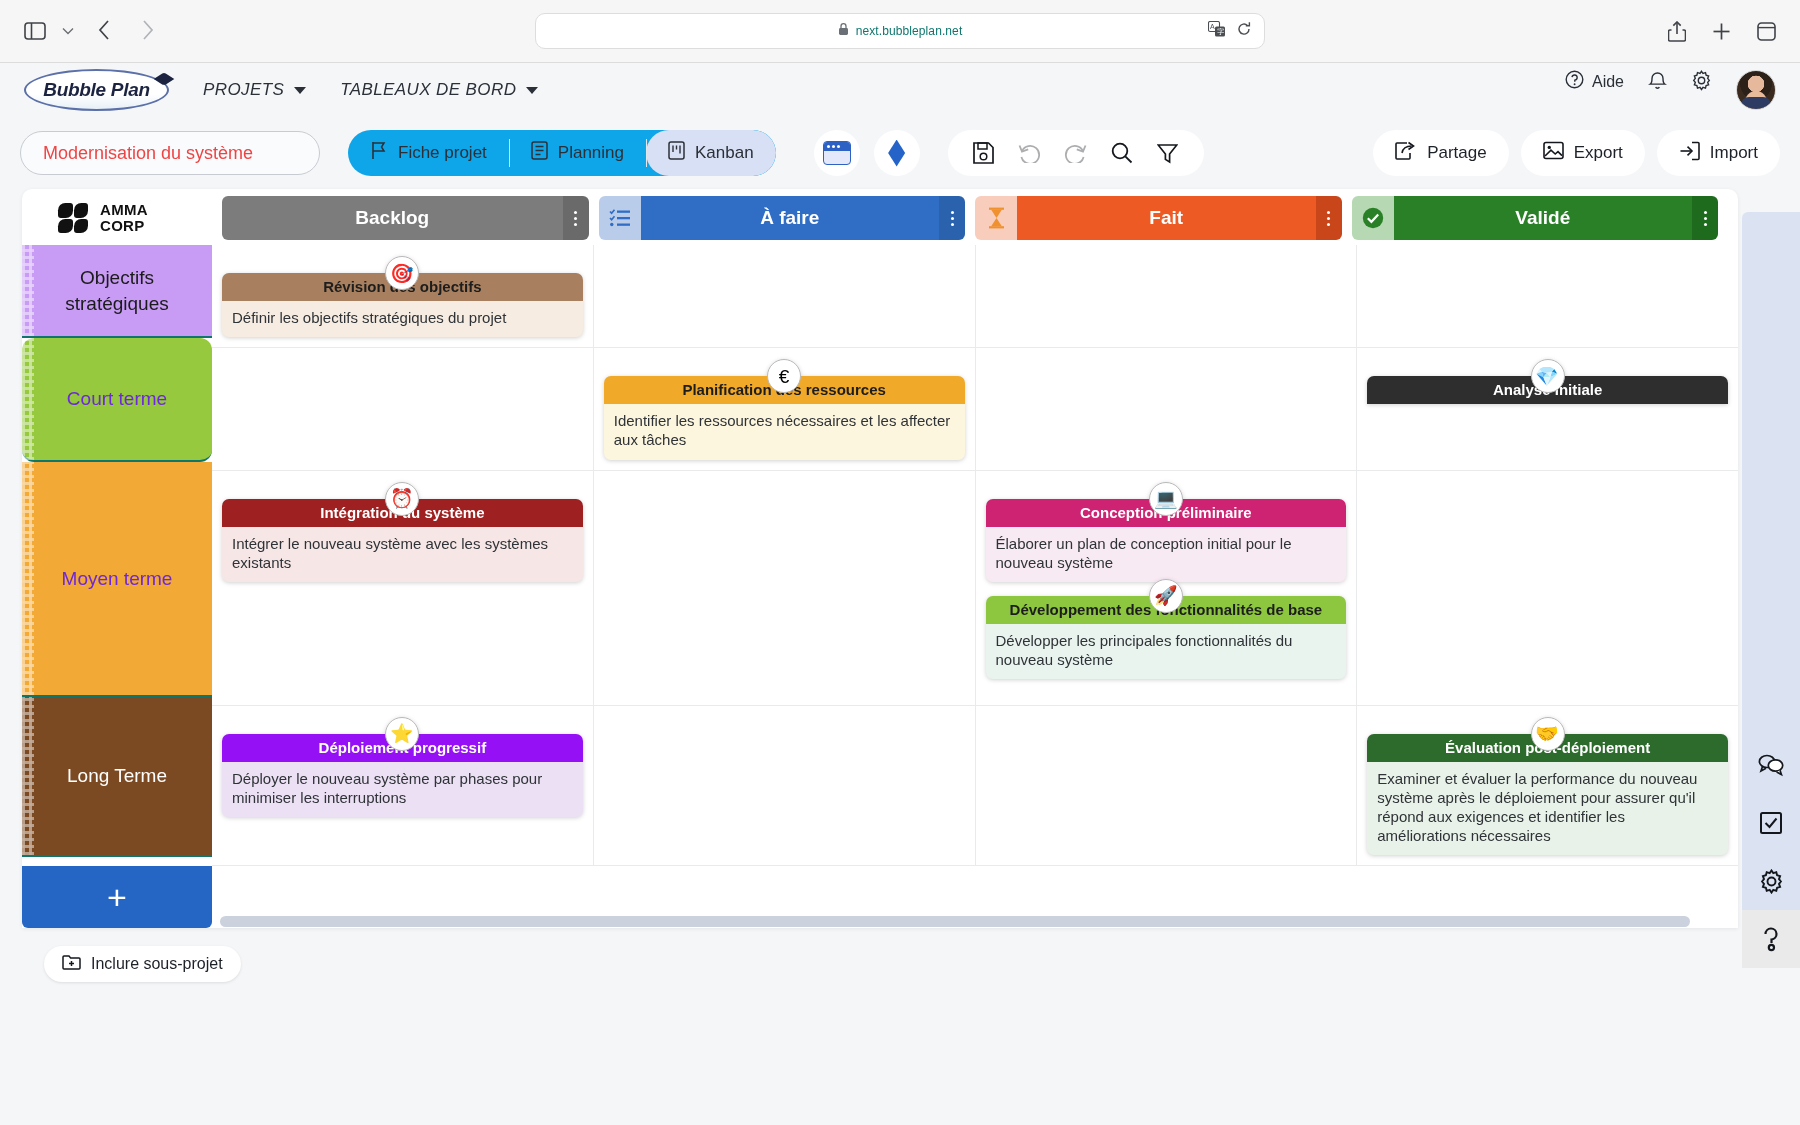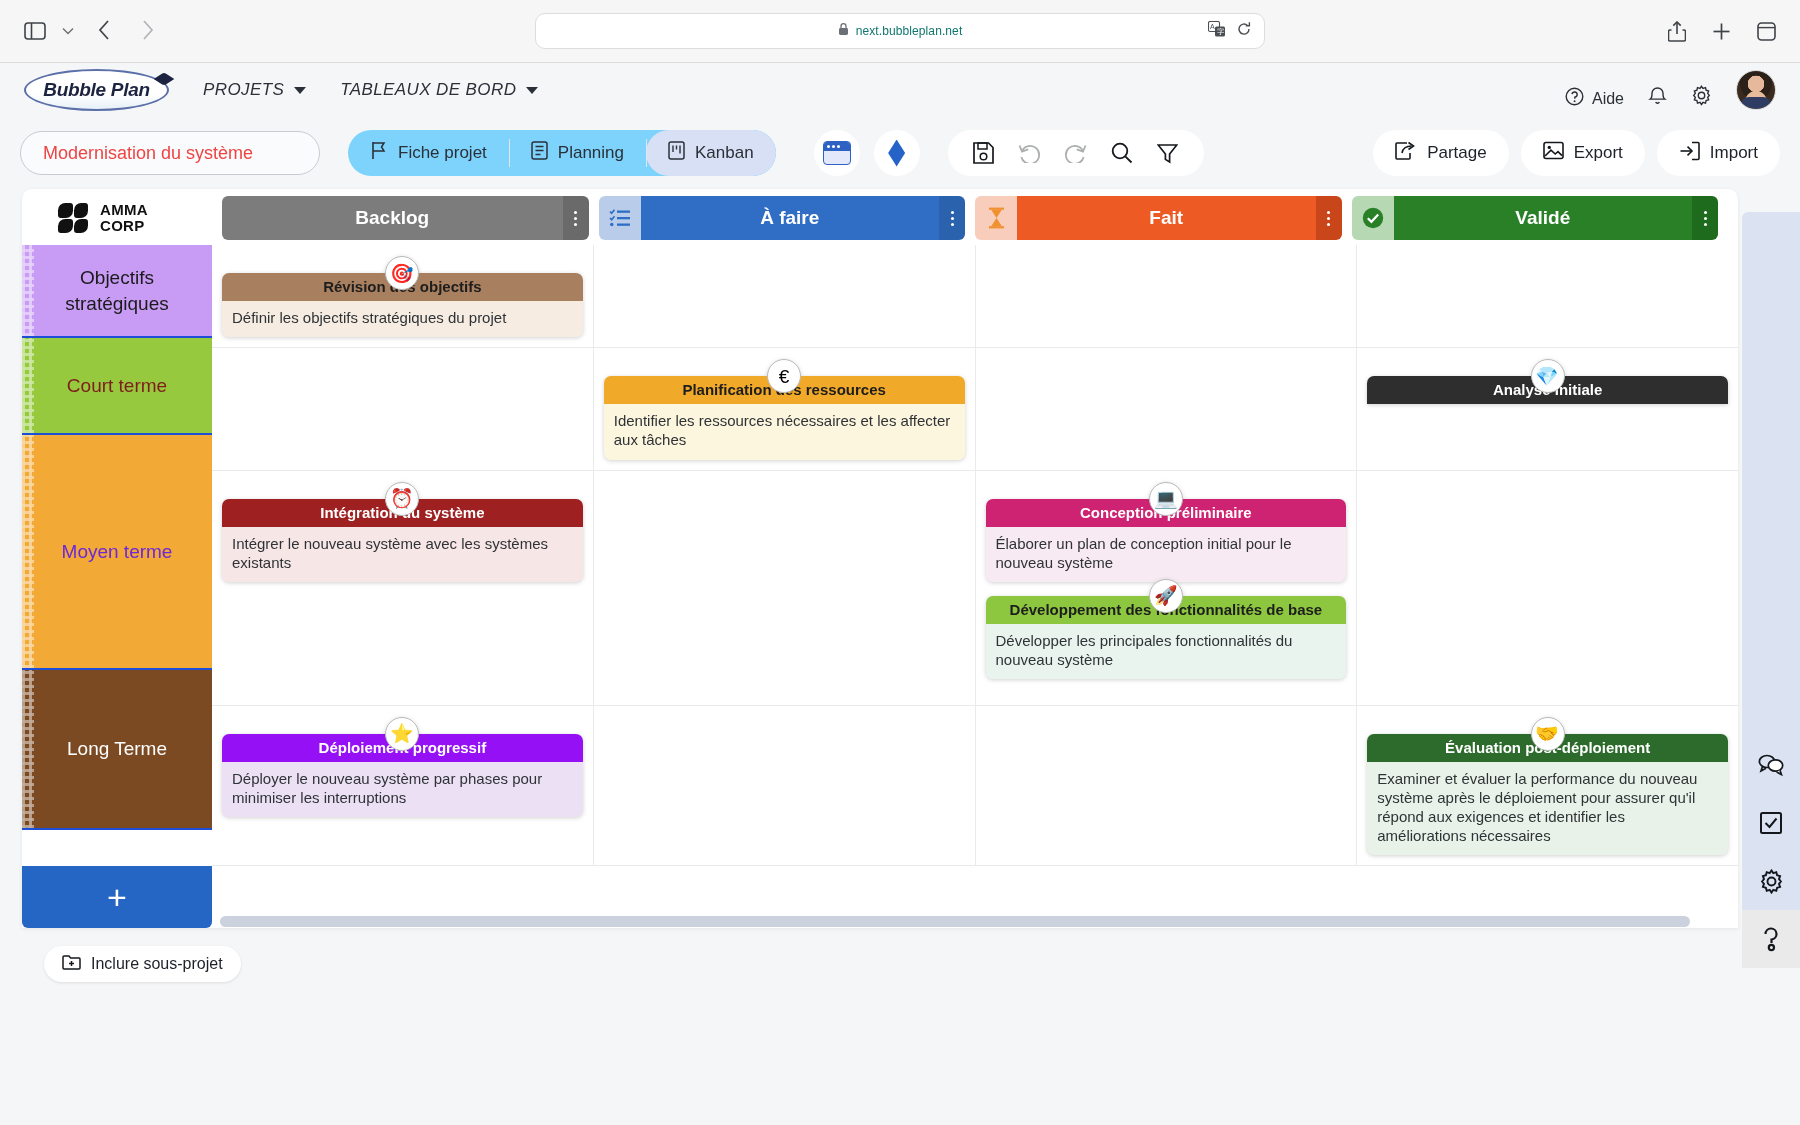--- a/index.html
+++ b/index.html
@@ -52,21 +52,21 @@
     width: 12px; height: 12px; background: #1b2340;
     transform: rotate(45deg) skew(-12deg,-12deg);
     border-radius: 2px 0 3px 0;
   }
   .nav-menu { display: flex; align-items: center; margin-left: 34px; gap: 34px; font-style: italic; }
   .nav-item {
     font-size: 17px; color: #2b3038; letter-spacing: .4px;
     display: flex; align-items: center; gap: 10px; cursor: pointer;
   }
   .caret { width: 0; height: 0; border-left: 6px solid transparent; border-right: 6px solid transparent; border-top: 7px solid #2b3038; }
-  .header-right { margin-left: auto; display: flex; align-items: flex-end; gap: 24px; }
+  .header-right { margin-left: auto; display: flex; align-items: flex-start; gap: 24px; }
   .aide { display: flex; align-items: center; gap: 8px; font-size: 16px; color: #2b3038; cursor: pointer; }
   .avatar {
     width: 40px; height: 40px; border-radius: 50%;
     background: radial-gradient(circle at 50% 34%, #e6b89c 0 26%, #2b2118 27% 50%, #3a2b1e 51%);
     overflow: hidden; position: relative; border: 1px solid #d8d8d8;
   }
   .avatar:before {
     content:""; position:absolute; left:50%; top:52%; transform:translateX(-50%);
     width: 22px; height: 22px; border-radius: 50% 50% 45% 45%; background:#e8bb9b;
   }
@@ -76,21 +76,21 @@
   }
 
   
   .toolbar { height: 72px; display: flex; align-items: center; padding: 0 20px; gap: 14px; background:#f5f6f8; }
   .project-chip {
     height: 44px; min-width: 300px; border: 1px solid #c8ccd2; border-radius: 22px;
     background: #fafbfc; display: flex; align-items: center; padding: 0 22px;
     font-size: 18px; color: #ef4444; cursor: pointer;
   }
   .viewtabs {
-    height: 46px; background: #7dd3fc; border-radius: 23px; display: flex; align-items: center;
+    height: 46px; background: #0ea5e9; border-radius: 23px; display: flex; align-items: center;
     margin-left: 14px; overflow: hidden; text-align: center;
   }
   .vtab {
     height: 46px; display: flex; align-items: center; gap: 10px; padding: 0 22px;
     font-size: 17px; color: #2b3038; cursor: pointer; position: relative;
   }
   .vtab + .vtab:before { content:""; position:absolute; left:0; top:9px; bottom:9px; width:1px; background:#e2e5ea; }
   .vtab.active { background: #d8e0f5; border-radius: 23px; }
   .round-btn {
     width: 46px; height: 46px; border-radius: 50%; background: #ffffff;
@@ -136,21 +136,21 @@
   .col-kebab {
     width: 26px; display: flex; flex-direction: column; align-items: center; justify-content: center;
     gap: 3px; cursor: pointer;
   }
   .kd { width: 3px; height: 3px; border-radius: 50%; background: #ffffff; }
 
   .board-body { display: flex; }
   .row-rail { width: 190px; flex: none; }
   .swim {
     position: relative; display: flex; align-items: center; justify-content: center;
-    font-size: 19px; color: #1b1b1b; border-bottom: 2px solid #1d4ed8;
+    font-size: 19px; color: #1b1b1b; border-bottom: 2px solid #0f766e;
     text-align: center; line-height: 1.35;
   }
   .grip {
     position: absolute; left: 0; top: 0; bottom: 0; width: 12px;
     background-image: repeating-linear-gradient(0deg, rgba(255,255,255,.85) 0 3px, transparent 3px 7px),
                       repeating-linear-gradient(90deg, rgba(255,255,255,.85) 0 3px, transparent 3px 7px);
     opacity: .55;
   }
   .grid { flex: 1; }
   .grid-row { display: flex; border-bottom: 1px solid #e9eaec; }
@@ -521,21 +521,21 @@
           </div>
         </div>
     </div>
 
     <div class="board-body">
       <div class="row-rail" id="row-rail">
           <div class="swim" style="background: rgb(200, 155, 245); height: 93px; color: rgb(27, 27, 27);">
             <span class="grip"></span>
             <span>Objectifs<br>stratégiques</span>
           </div>
-          <div class="swim" style="background: rgb(150, 201, 61); height: 97px; color: #7f1d1d;">
+          <div class="swim" style="background: rgb(150, 201, 61); height: 124px; color: #6d28d9; border-radius: 12px;">
             <span class="grip"></span>
             <span>Court terme</span>
           </div>
           <div class="swim" style="background: rgb(243, 169, 53); height: 235px; color: #6d28d9;">
             <span class="grip"></span>
             <span>Moyen terme</span>
           </div>
           <div class="swim" style="background: rgb(123, 74, 34); height: 160px; color: rgb(255, 255, 255);">
             <span class="grip"></span>
             <span>Long Terme</span>

